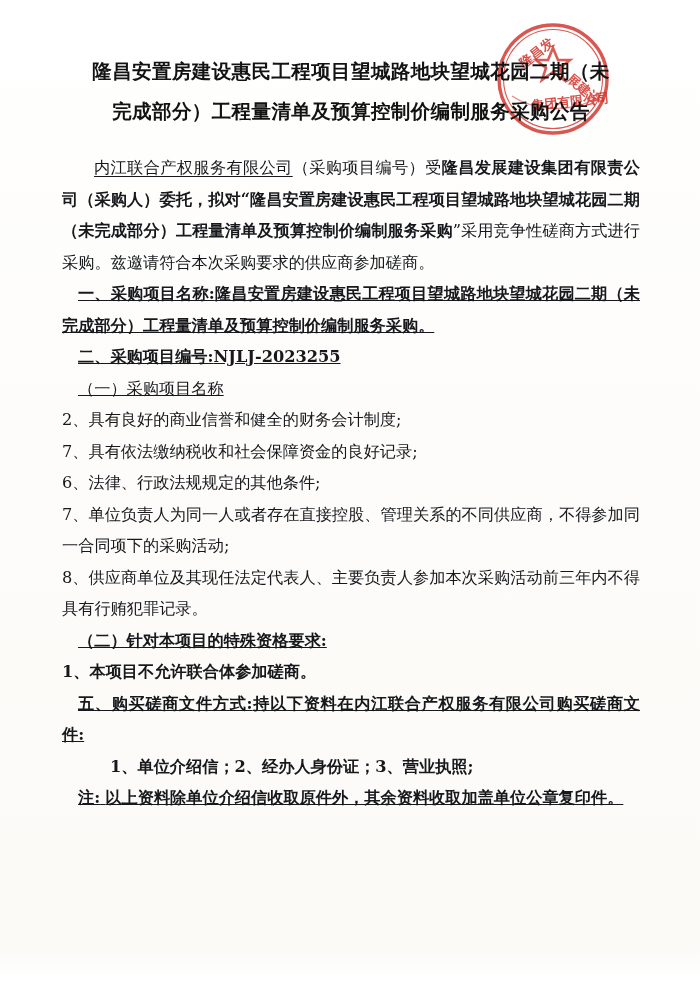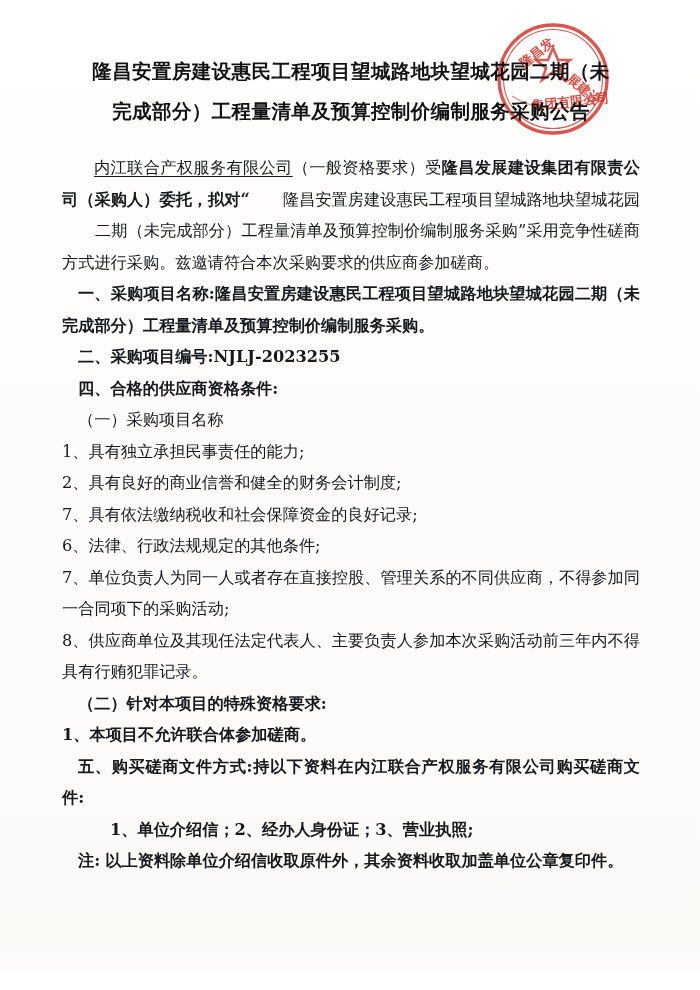--- a/index.html
+++ b/index.html
@@ -57,27 +57,27 @@
   }
   .p {
     margin: 0;
     text-indent: 0;
   }
   .p.indent2 {
     text-indent: 32px;
   }
   .p.indent1 {
     text-indent: 16px;
+    text-decoration: underline;
   }
   .b {
     font-weight: bold;
   }
   .quoted {
-    font-weight: normal;
-    margin-left: 33px;
+    font-weight: bold;
   }
   .underline {
     text-decoration: underline;
     text-underline-offset: 3px;
   }
   .section-head {
     font-weight: bold;
   }
   .sub-item {
     text-indent: 0;
@@ -134,37 +134,35 @@
   <div class="content">
 
     <div class="doc-title">
       <span>隆昌安置房建设惠民工程项目望城路地块望城花园二期（未</span>
       <span class="title-line2">完成部分）工程量清单及预算控制价编制服务采购公告</span>
     </div>
 
     <div class="body-text">
 
       <p class="p indent2">
-        <span class="underline">内江联合产权服务有限公司</span><span>（一般资格要求）受</span><span class="b">隆昌发展建设集团有限责</span><span class="b">公司（采购人）委托，拟对“</span><span class="quoted">隆昌安置房建设惠民工程项目望城路地块望城花园</span><span class="quoted">二期（未完成部分）工程量清单及预算控制价编制服务采购</span><span>”采用竞争性磋商方</span><span>式进行采购。兹邀请符合本次采购要求的供应商参加磋商。</span>
+        <span class="underline">内江联合产权服务有限公司</span><span>（采购项目编号）受</span><span class="b">隆昌发展建设集团有限责</span><span class="b">公司（采购人）委托，拟对“</span><span class="quoted">隆昌安置房建设惠民工程项目望城路地块望城花园</span><span class="quoted">二期（未完成部分）工程量清单及预算控制价编制服务采购</span><span>”采用竞争性磋商方</span><span>式进行采购。兹邀请符合本次采购要求的供应商参加磋商。</span>
       </p>
 
       <p class="p indent1">
         <span class="section-head">一、采购项目名称:</span><span class="b">隆昌安置房建设惠民工程项目望城路地块望城花园二期（未</span><span class="b">完成部分）工程量清单及预算控制价编制服务采购。</span>
       </p>
 
       <p class="p indent1">
         <span class="section-head">二、采购项目编号:</span><span class="b">NJLJ-2023255</span>
       </p>
 
 
-      <p class="p indent1 section-head">四、合格的供应商资格条件:</p>
 
       <p class="p indent1">（一）采购项目名称</p>
 
-      <p class="p sub-item">1、具有独立承担民事责任的能力;</p>
       <p class="p sub-item">2、具有良好的商业信誉和健全的财务会计制度;</p>
       <p class="p sub-item">7、具有依法缴纳税收和社会保障资金的良好记录;</p>
       <p class="p sub-item">6、法律、行政法规规定的其他条件;</p>
 
       <p class="p sub-item">
         <span>7、单位负责人为同一人或者存在直接控股、管理关系的不同供应商，不得参加</span><span>同一合同项下的采购活动;</span>
       </p>
 
       <p class="p sub-item">
         <span>8、供应商单位及其现任法定代表人、主要负责人参加本次采购活动前三年内不</span><span>得具有行贿犯罪记录。</span>

